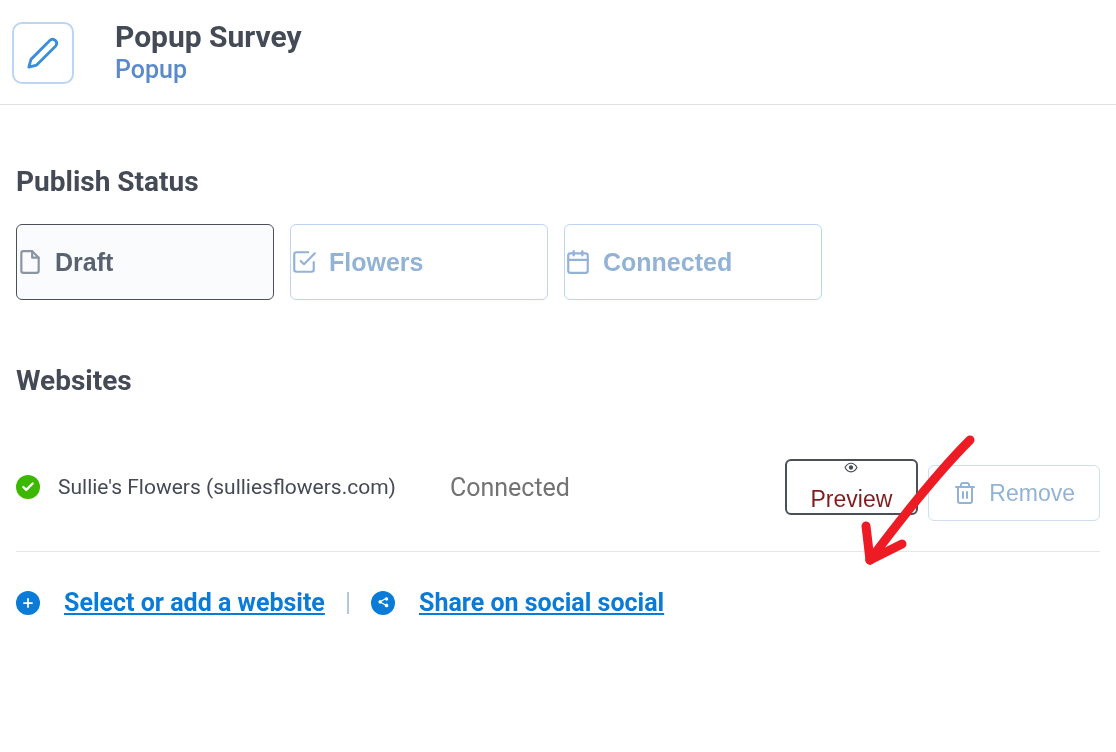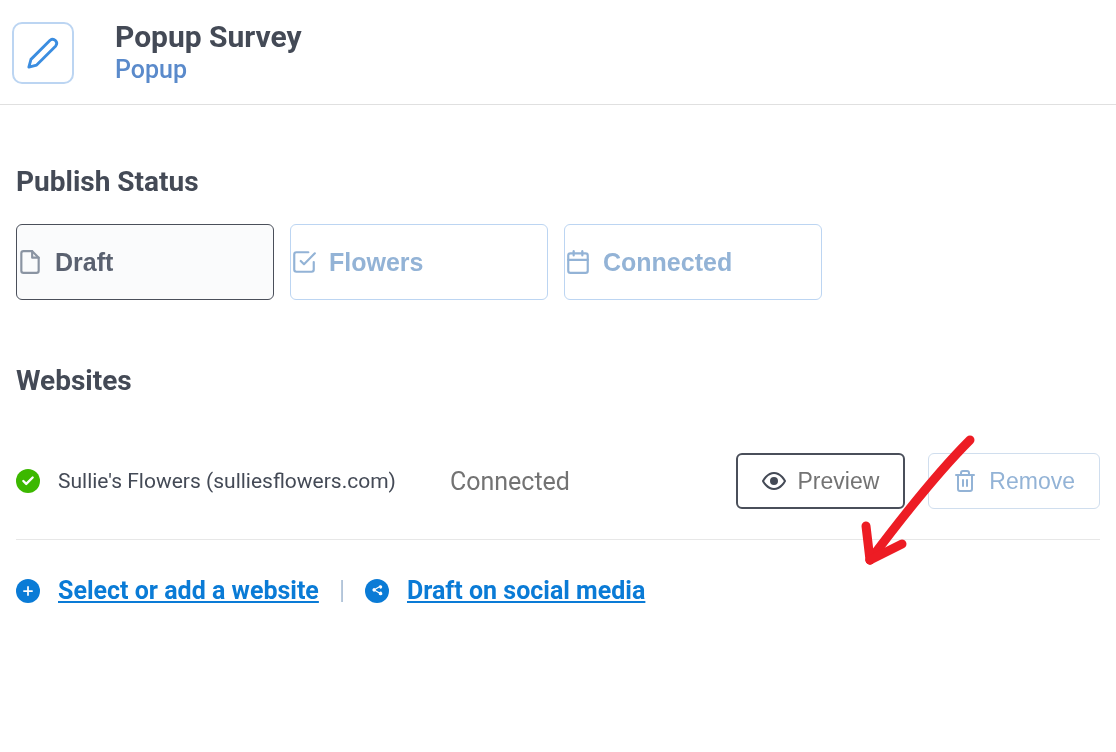--- a/index.html
+++ b/index.html
@@ -134,42 +134,44 @@
       height: 56px;
       border-radius: 6px;
       font-size: 23px;
       font-weight: 500;
       cursor: pointer;
       padding: 0 24px;
     }
     .preview-btn {
       border: 2px solid #4a4f5a;
       background: #fff;
-      color: #737373;
-      margin-right: 23px;
+      color: #7f1d1d;
+      margin-right: 10px;
+      flex-direction: column;
     }
     .remove-btn {
       border: 1px solid #d0deee;
       background: #fff;
       color: #93b3d6;
+      margin-top: 12px;
     }
     .action-btn svg {
       width: 24px;
       height: 24px;
     }
     .links-row {
       display: flex;
       align-items: center;
       gap: 20px;
       margin-top: 36px;
     }
     .link-item {
       display: flex;
       align-items: center;
-      gap: 18px;
+      gap: 24px;
       cursor: pointer;
     }
     .link-icon-circle {
       width: 24px;
       height: 24px;
       border-radius: 50%;
       background: #0a7bd6;
       display: flex;
       align-items: center;
       justify-content: center;
@@ -277,21 +279,21 @@
       </div>
       <span class="link-text">Select or add a website</span>
     </div>
     <span class="link-divider">|</span>
     <div class="link-item">
       <div class="link-icon-circle">
         <svg viewBox="0 0 24 24" fill="#fff">
           <path d="M18 8a3 3 0 1 0-2.83-4H15a3 3 0 0 0 0 .17L8.9 7.6a3 3 0 1 0 0 4.8l6.1 3.43A3 3 0 1 0 16 14l-6.1-3.43a3 3 0 0 0 0-1.14L16 6a3 3 0 0 0 2 2z"></path>
         </svg>
       </div>
-      <span class="link-text">Draft on social media</span>
+      <span class="link-text">Share on social social</span>
     </div>
   </div>
 </div>
 
 <svg class="annotation-arrow" width="160" height="160">
   <path d="M 140 10 Q 100 50 40 130" stroke="#ed1c24" stroke-width="9" fill="none" stroke-linecap="round"></path>
   <path d="M 40 130 L 36 96" stroke="#ed1c24" stroke-width="9" fill="none" stroke-linecap="round"></path>
   <path d="M 40 130 L 72 114" stroke="#ed1c24" stroke-width="9" fill="none" stroke-linecap="round"></path>
 </svg>
 

